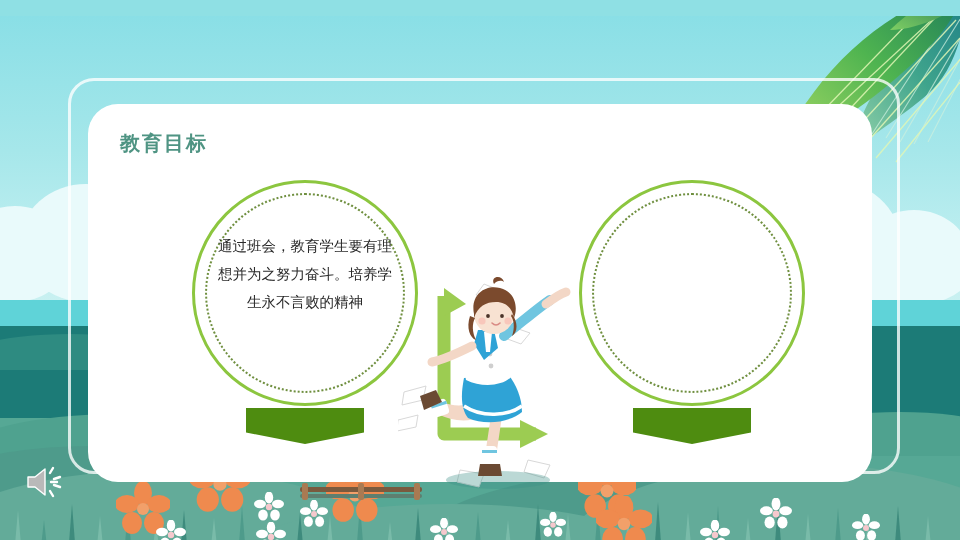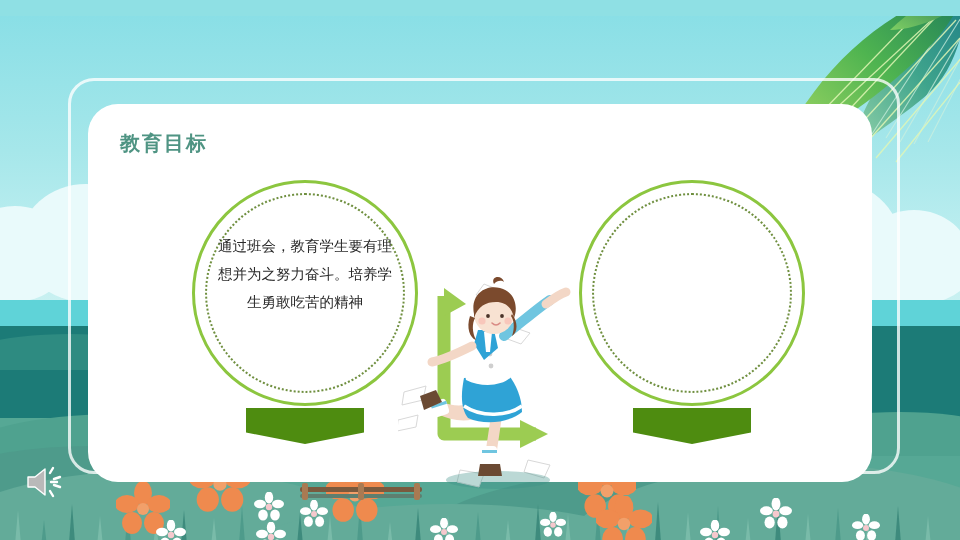--- a/index.html
+++ b/index.html
@@ -448,21 +448,21 @@
     <circle cx="104" cy="42" r="1.9" fill="#4a3328"></circle>
     <path d="M94 49 q4 4 8 0" stroke="#d98a84" stroke-width="1.6" fill="none" stroke-linecap="round"></path>
     <circle cx="84" cy="47" r="3.6" fill="#f8b5ab" opacity=".6"></circle>
     <circle cx="110" cy="47" r="3.6" fill="#f8b5ab" opacity=".6"></circle>
   </svg>
 
   <div class="circle-wrap" style="left:192px;top:164px;width:226px;height:226px;">
     <div class="tab" style="left:54px;top:228px;"></div>
     <div class="ring"></div>
     <div class="dots"></div>
-    <div class="circle-text">通过班会，教育学生要有理想并为之努力奋斗。培养学生勇敢吃苦的精神</div>
+    <div class="circle-text">通过班会，教育学生要有理想并为之努力奋斗。培养学生永不言败的精神</div>
   </div>
 
   <div class="circle-wrap" style="left:579px;top:164px;width:226px;height:226px;">
     <div class="tab" style="left:54px;top:228px;"></div>
     <div class="ring"></div>
     <div class="dots"></div>
   </div>
 
 </div>
 

